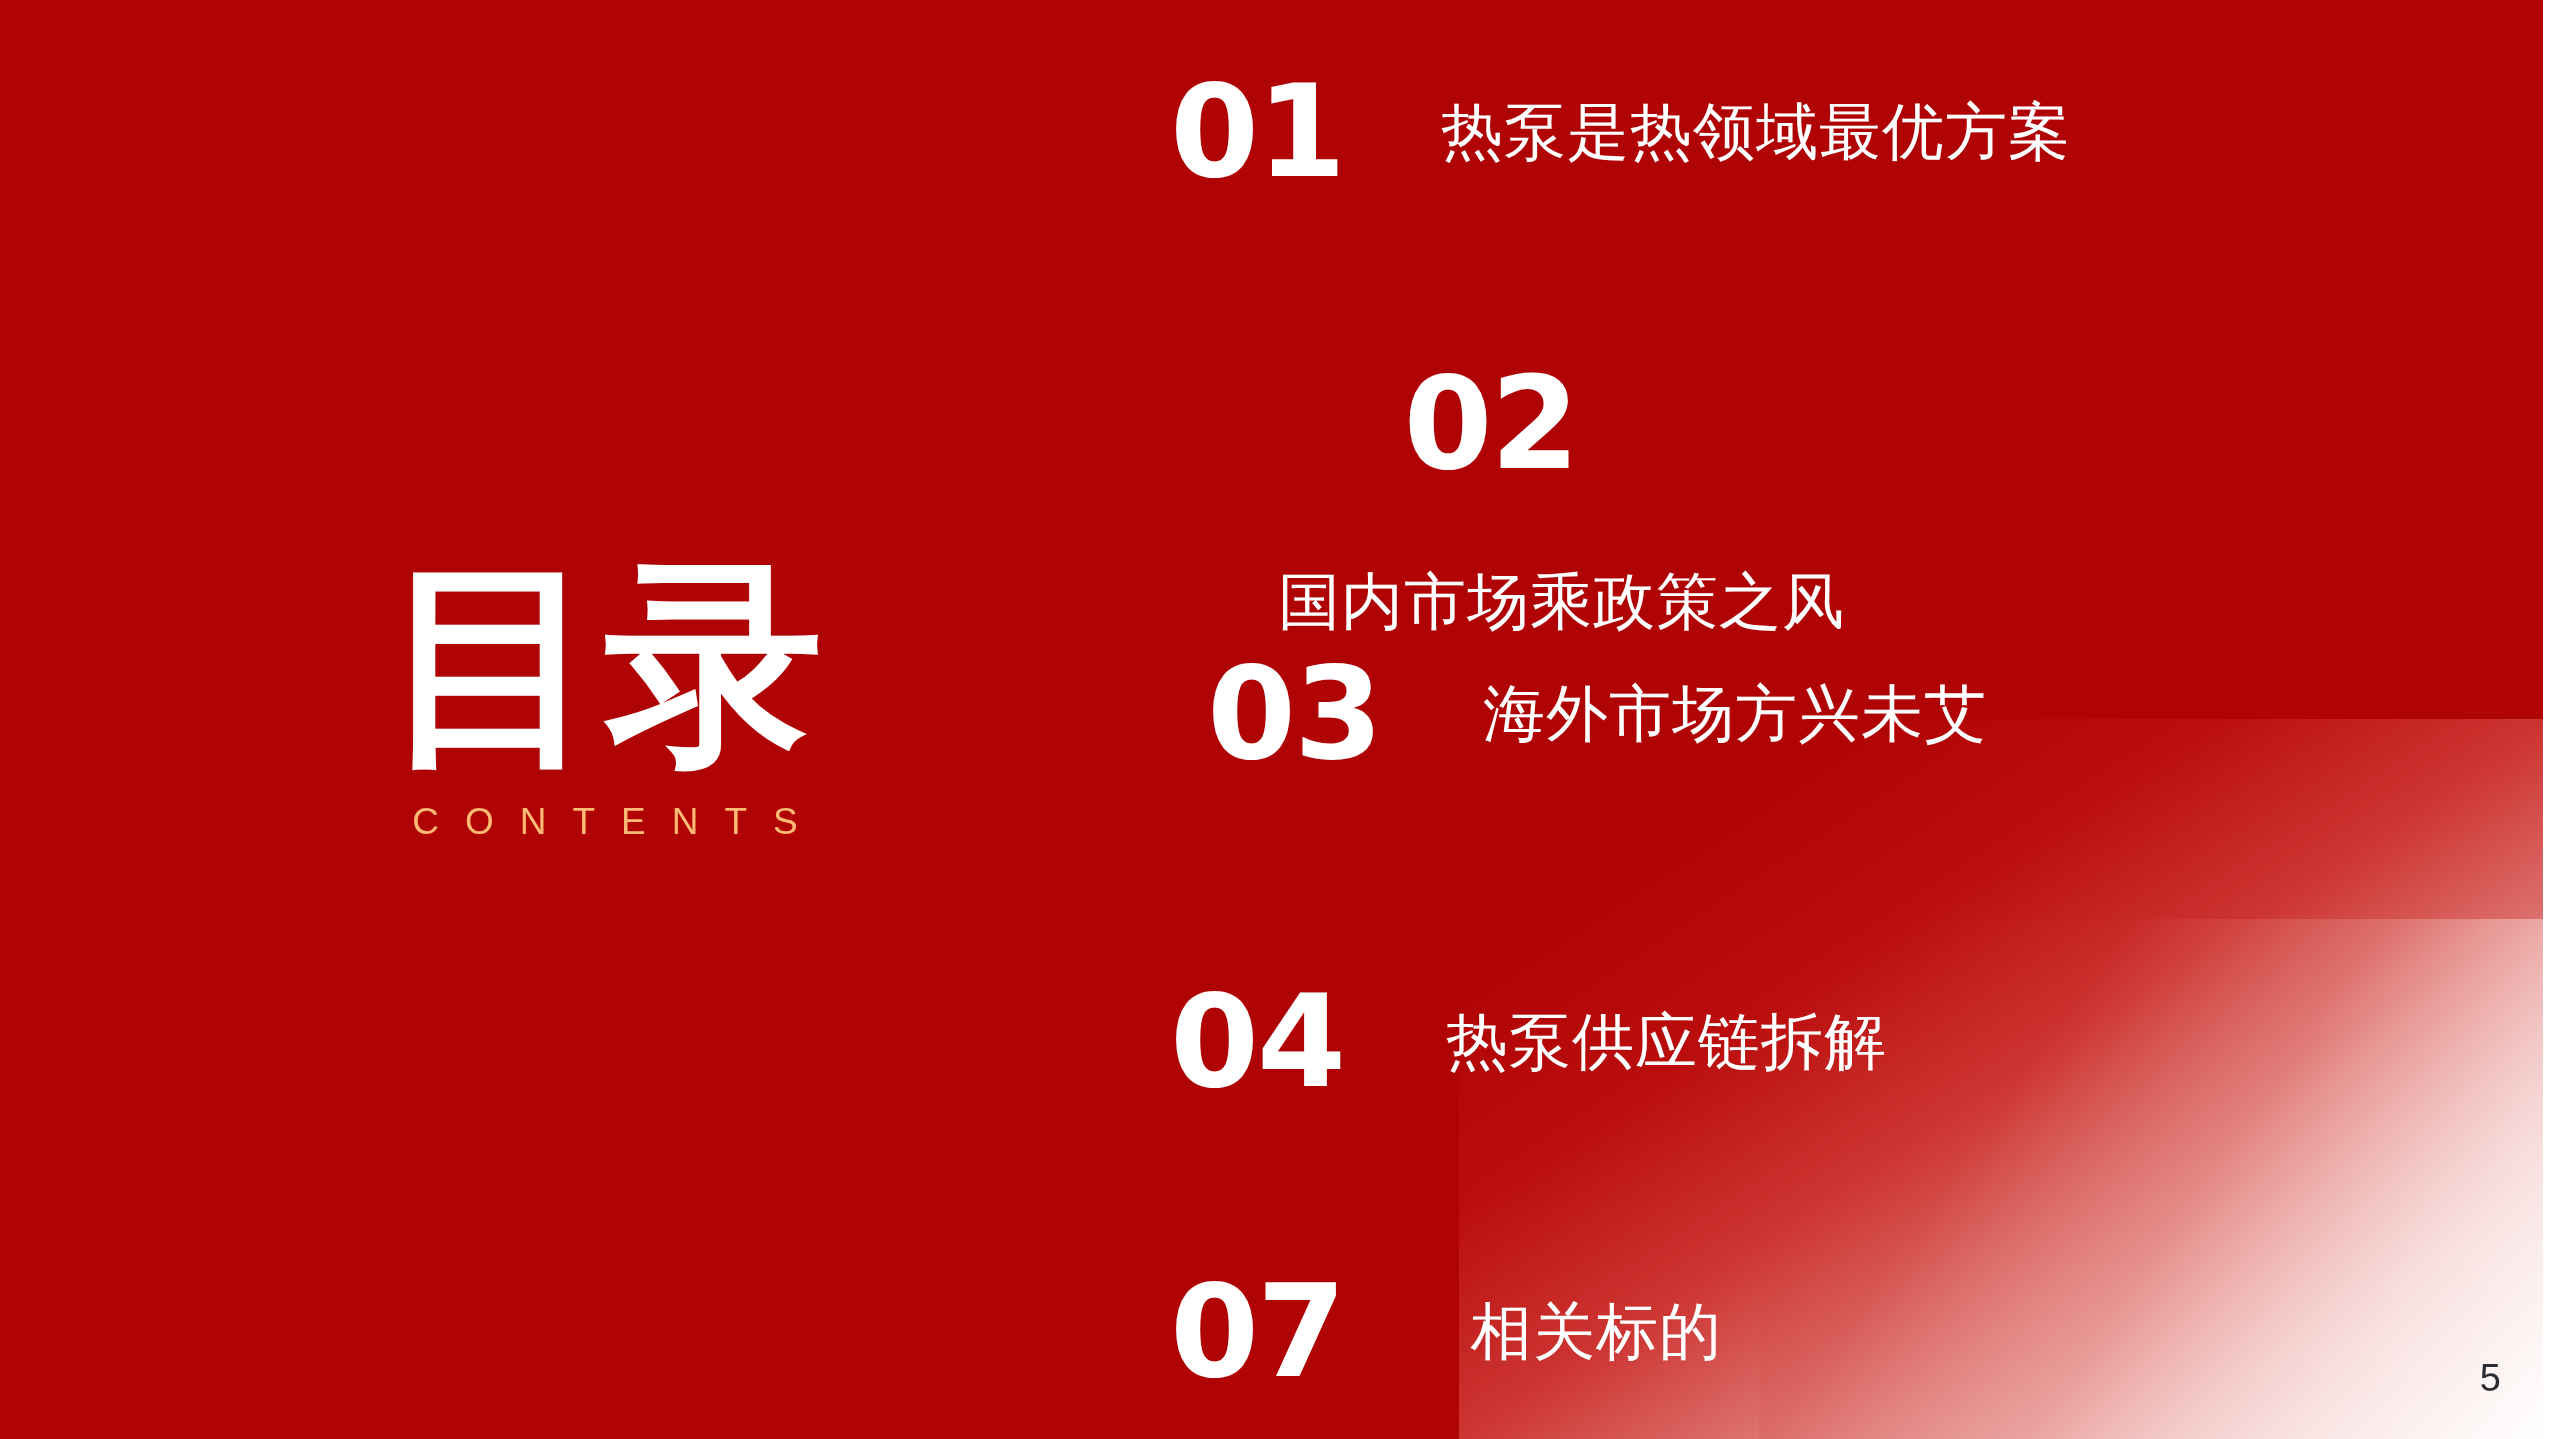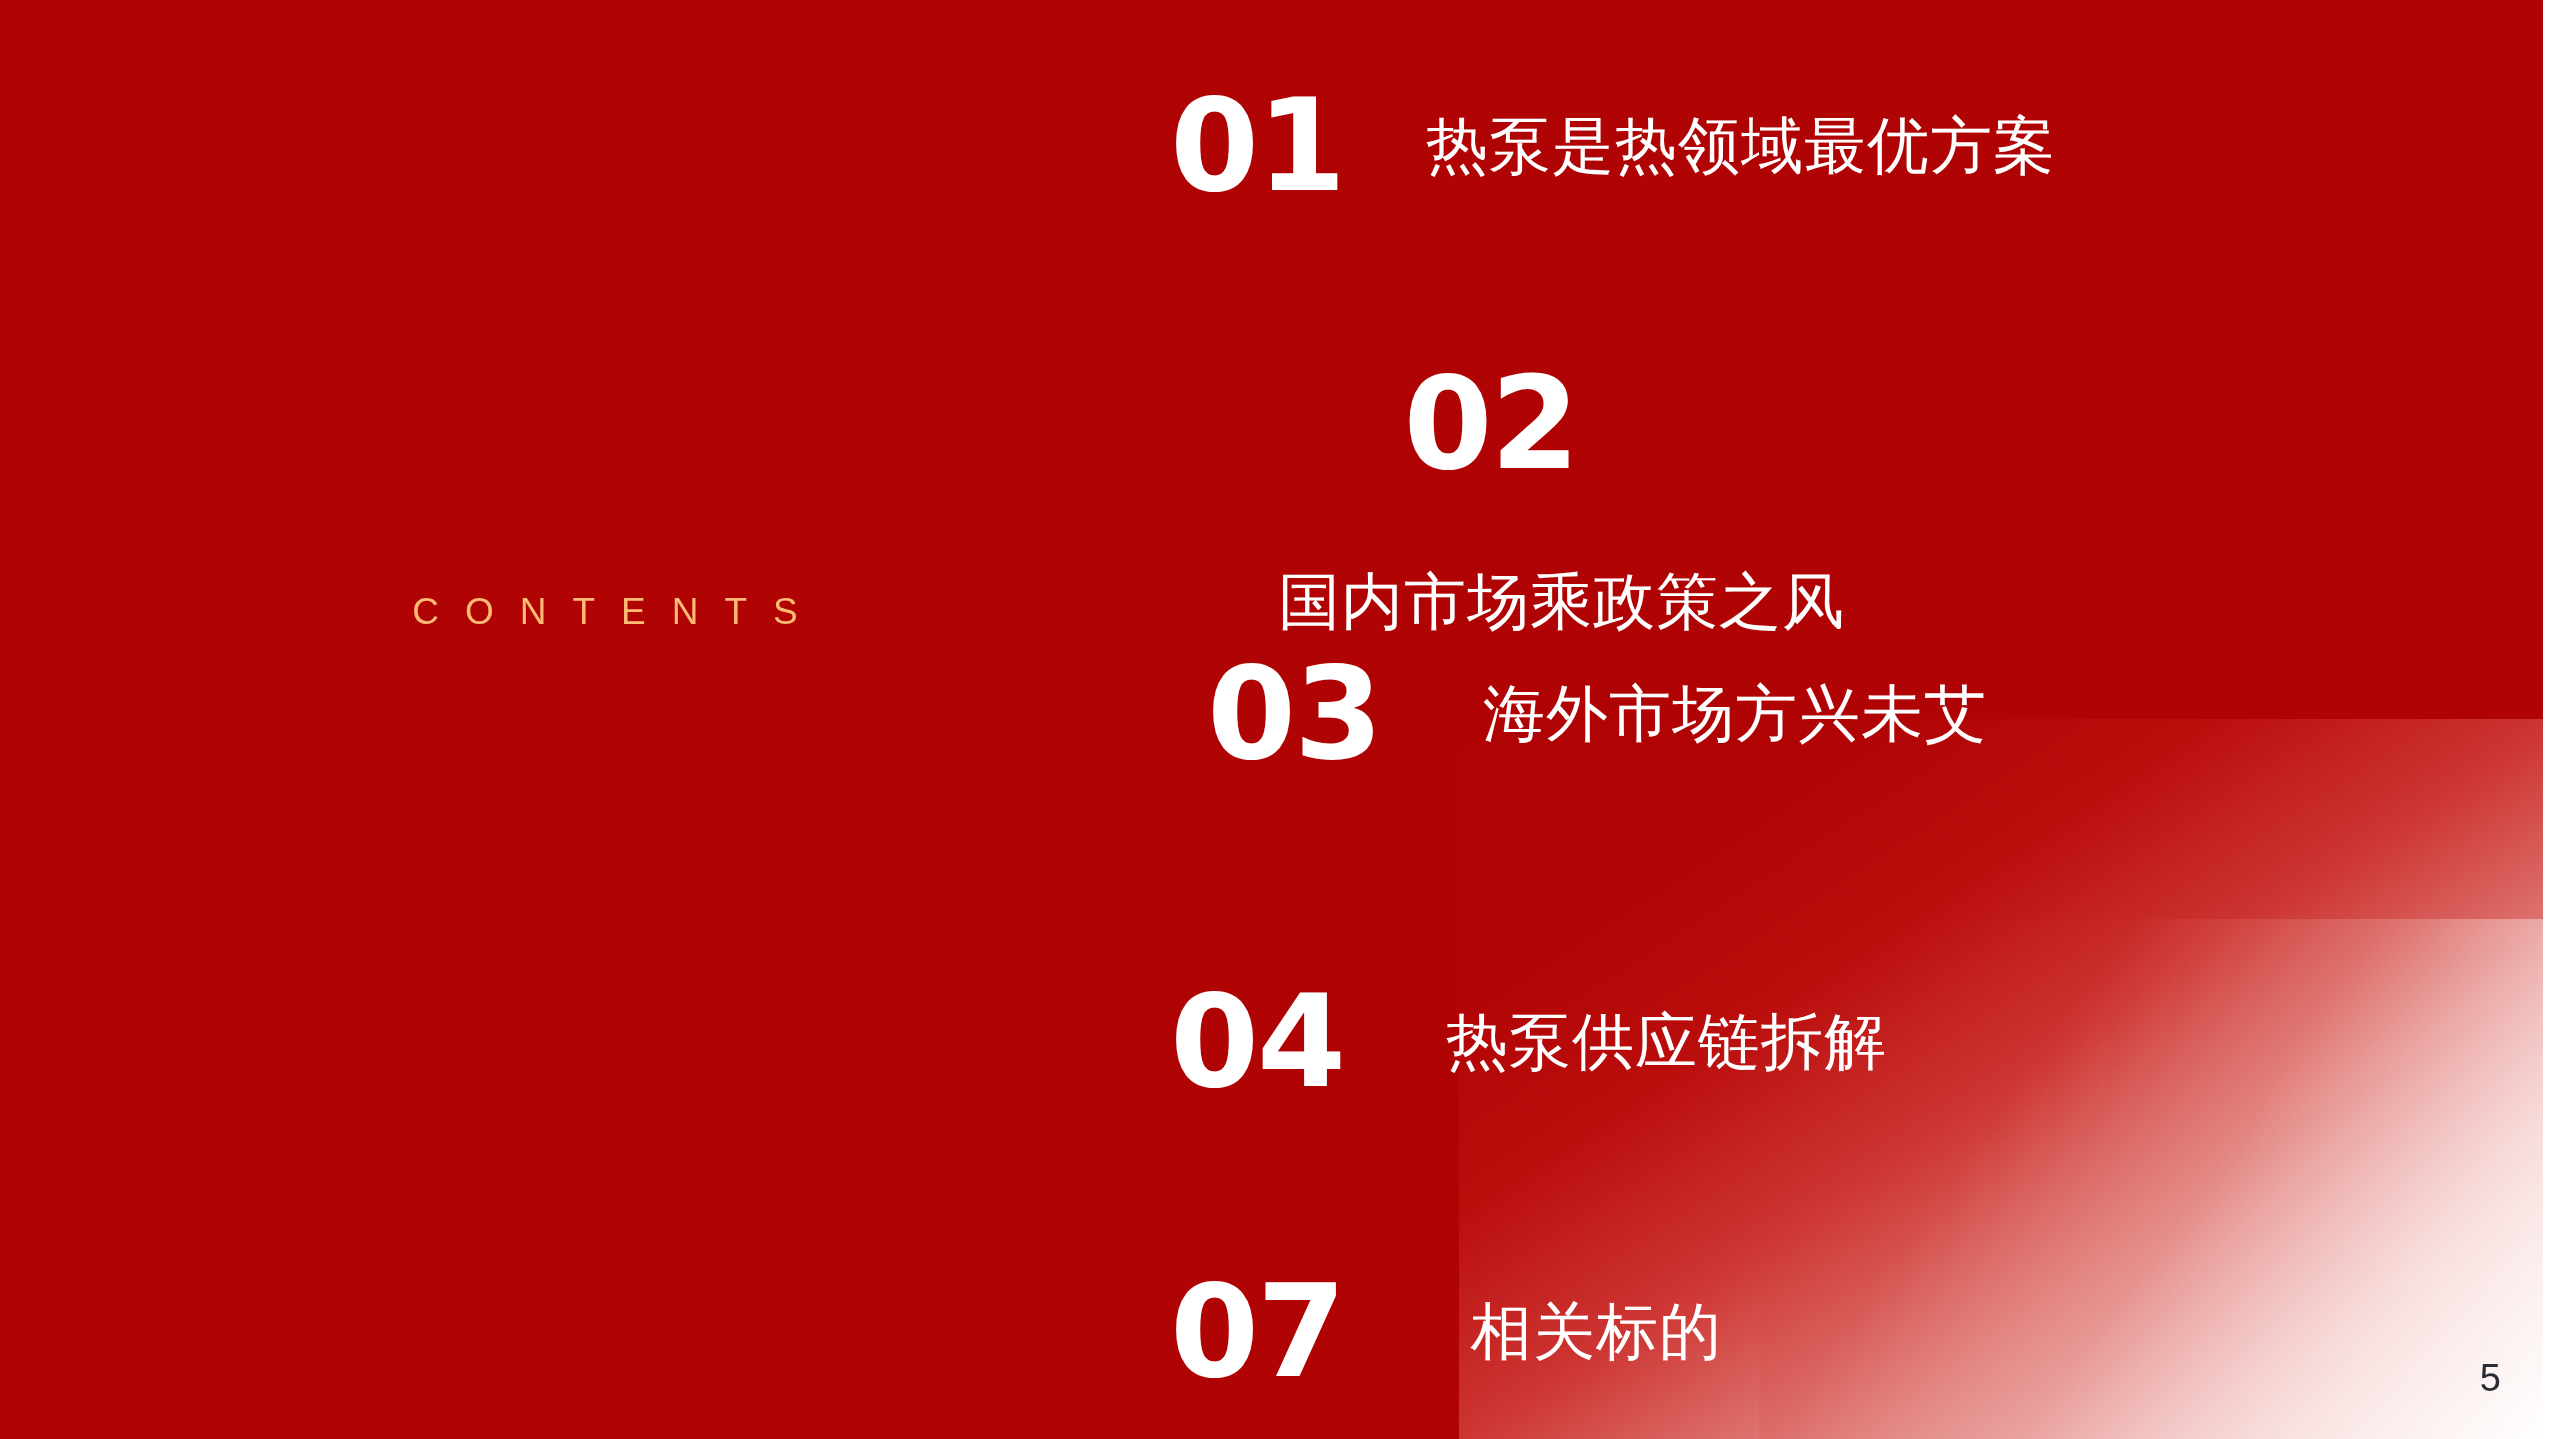--- a/index.html
+++ b/index.html
@@ -134,21 +134,21 @@
   .agenda-label {
     color: #ffffff;
     font-size: 62px;
     line-height: 68px;
     font-weight: 400;
     letter-spacing: 1px;
     font-family: "DejaVu Sans", "Liberation Sans", sans-serif;
   }
 
   
-  .row-0 { top: 82px; }
+  .row-0 { top: 68px; gap: 15px; }
   .row-0 .agenda-label { margin-left: 48px; }
   .row-1 { top: 360px; flex-direction: column; }
   .row-1 .agenda-label { margin-left: 108px; }
   .row-2 { top: 650px; margin-left: 37px; }
   .row-2 .agenda-label { margin-left: 68px; }
   .row-3 { top: 978px; }
   .row-3 .agenda-label { margin-left: 68px; }
   .row-4 { top: 1268px; }
   .row-4 .agenda-label { margin-left: 92px; }
 
@@ -167,20 +167,21 @@
 </style>
 </head>
 <body>
 
 <div class="slide">
 
   <div class="corner-gradient"></div>
   <div class="corner-gradient-soft"></div>
 
   <div class="title-block">
+    <div class="title-cn">目录</div>
     <div class="title-en">CONTENTS</div>
   </div>
 
   <div class="agenda">
 
     <div class="agenda-row row-0">
       <span class="agenda-num">01</span>
       <span class="agenda-label">热泵是热领域最优方案</span>
     </div>
 

